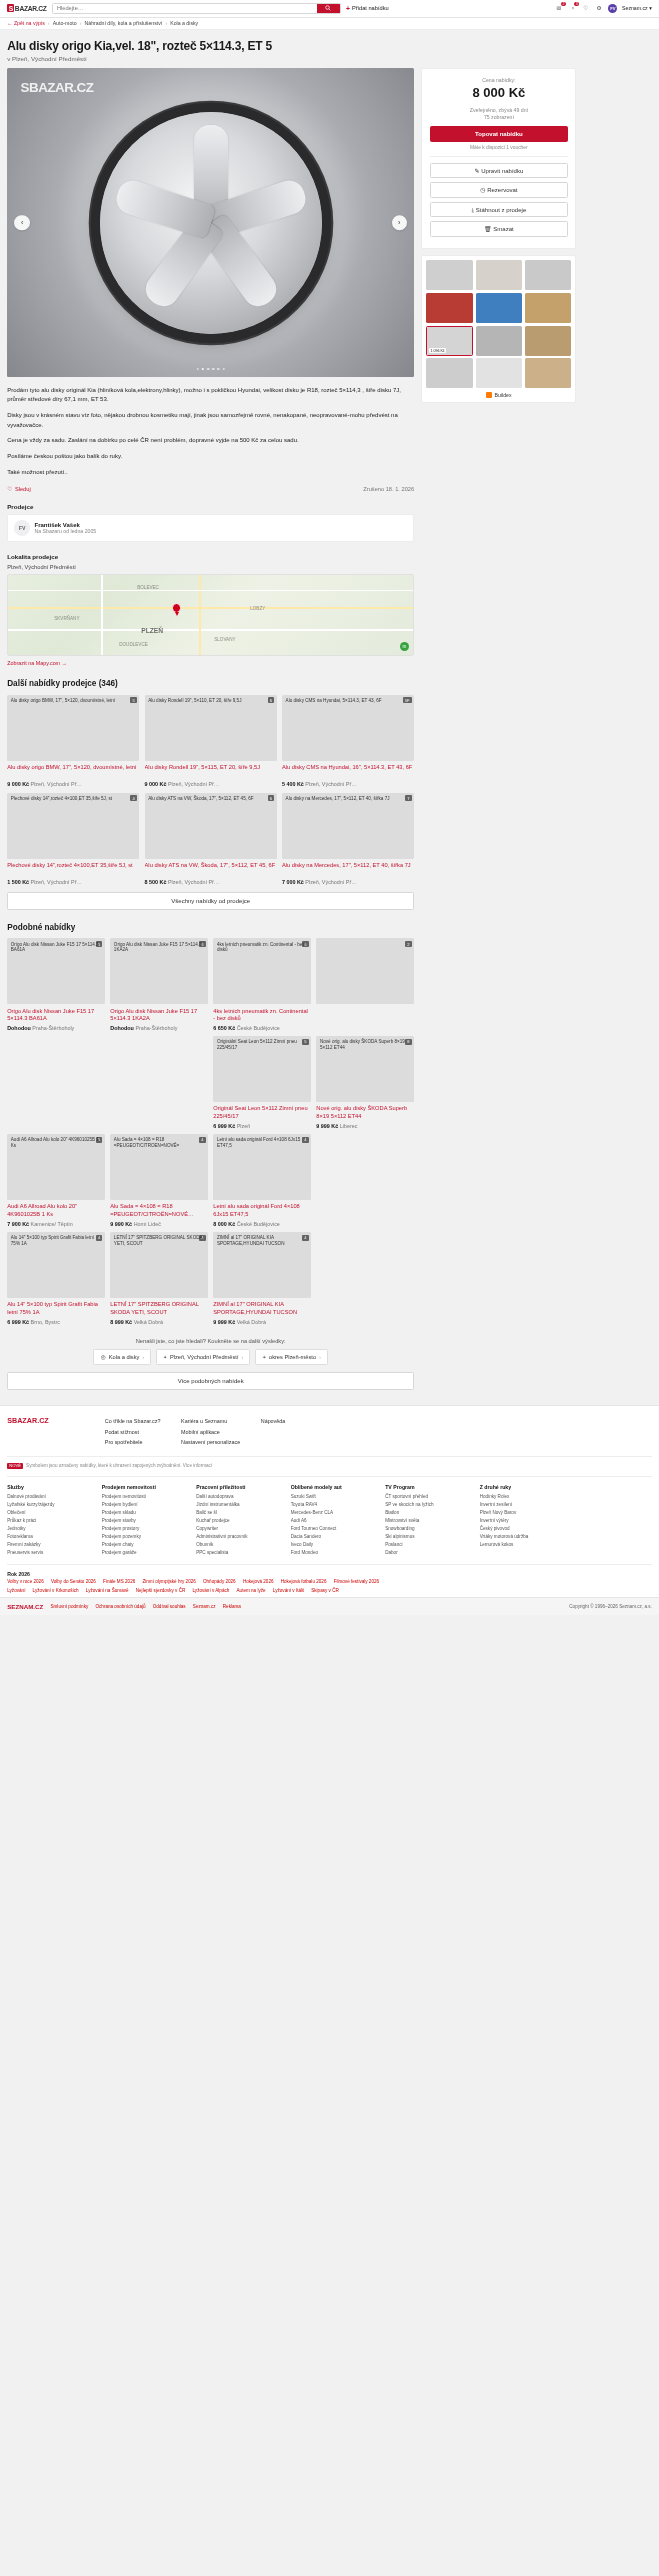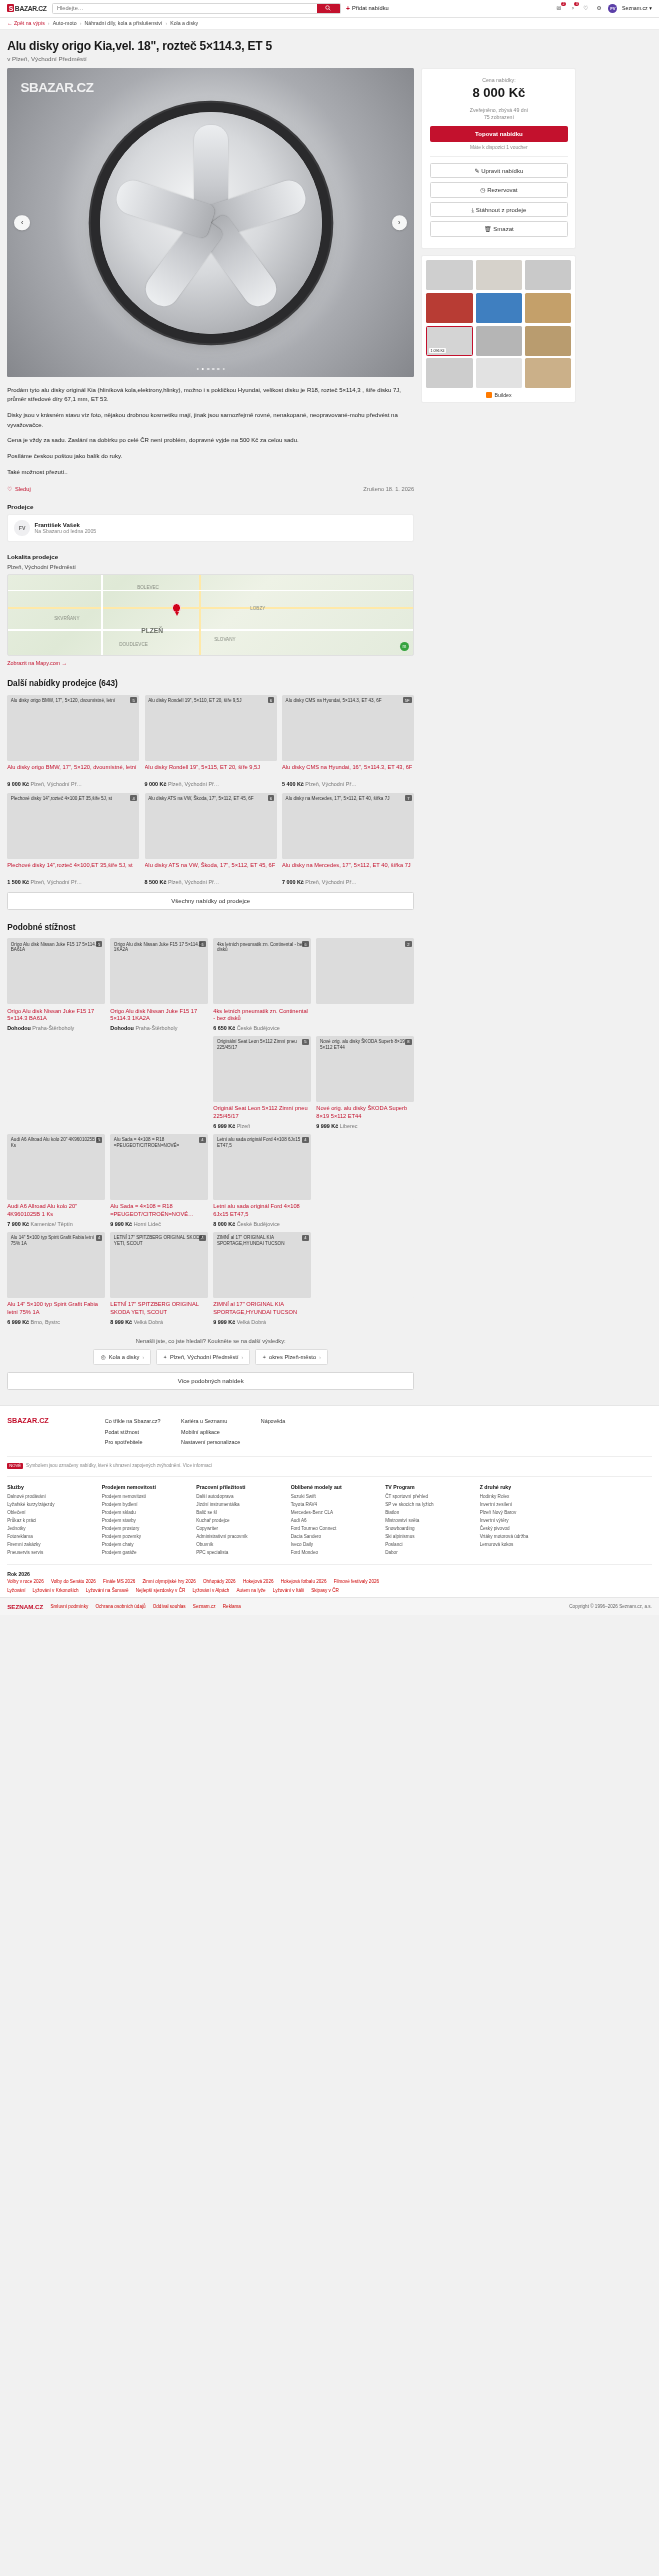--- a/index.html
+++ b/index.html
@@ -413,21 +413,21 @@
         <div class="label" style="left:133px;top:52px;font-size:6.7px;color:#6a6f66;font-weight:bold;">PLZEŇ</div>
         <div class="pin">
             <div class="head"></div>
             <div class="tip"></div>
           </div>
         <div class="mapy">m</div>
       </div>
       <a class="maplink">Zobrazit na Mapy.com →</a>
 
       
-      <div class="block-h">Další nabídky prodejce (643)</div>
+      <div class="block-h">Další nabídky prodejce (346)</div>
       <div class="grid3">
         <div class="card">
           <div class="thumb">
               <span class="cnt">5</span>
               <span class="cap">Alu disky origo BMW, 17", 5×120, dvoumístné, letní</span>
             </div>
           <div class="nm">Alu disky origo BMW, 17", 5×120, dvoumístné, letní</div>
           <div class="pr"><b>9 000 Kč</b> <span>Plzeň, Východní Př…</span></div>
         </div>
         <div class="card">
@@ -467,21 +467,21 @@
               <span class="cnt">7</span>
               <span class="cap">Alu disky na Mercedes, 17", 5×112, ET 40, šířka 7J</span>
             </div>
           <div class="nm">Alu disky na Mercedes, 17", 5×112, ET 40, šířka 7J</div>
           <div class="pr"><b>7 000 Kč</b> <span>Plzeň, Východní Př…</span></div>
         </div>
       </div>
       <div class="wide-btn">Všechny nabídky od prodejce</div>
 
       
-      <div class="block-h">Podobné stížnost</div>
+      <div class="block-h">Podobné nabídky</div>
       <div class="grid4">
         <div class="card">
           <div class="thumb">
               <span class="cnt">5</span>
               <span class="cap">Origo Alu disk Nissan Juke F15 17 5×114.3 BA61A</span>
             </div>
           <div class="nm">Origo Alu disk Nissan Juke F15 17 5×114.3 BA61A</div>
           <div class="pr"><b>Dohodou</b> <span>Praha-Štěrboholy</span></div>
         </div>
         <div class="card">

